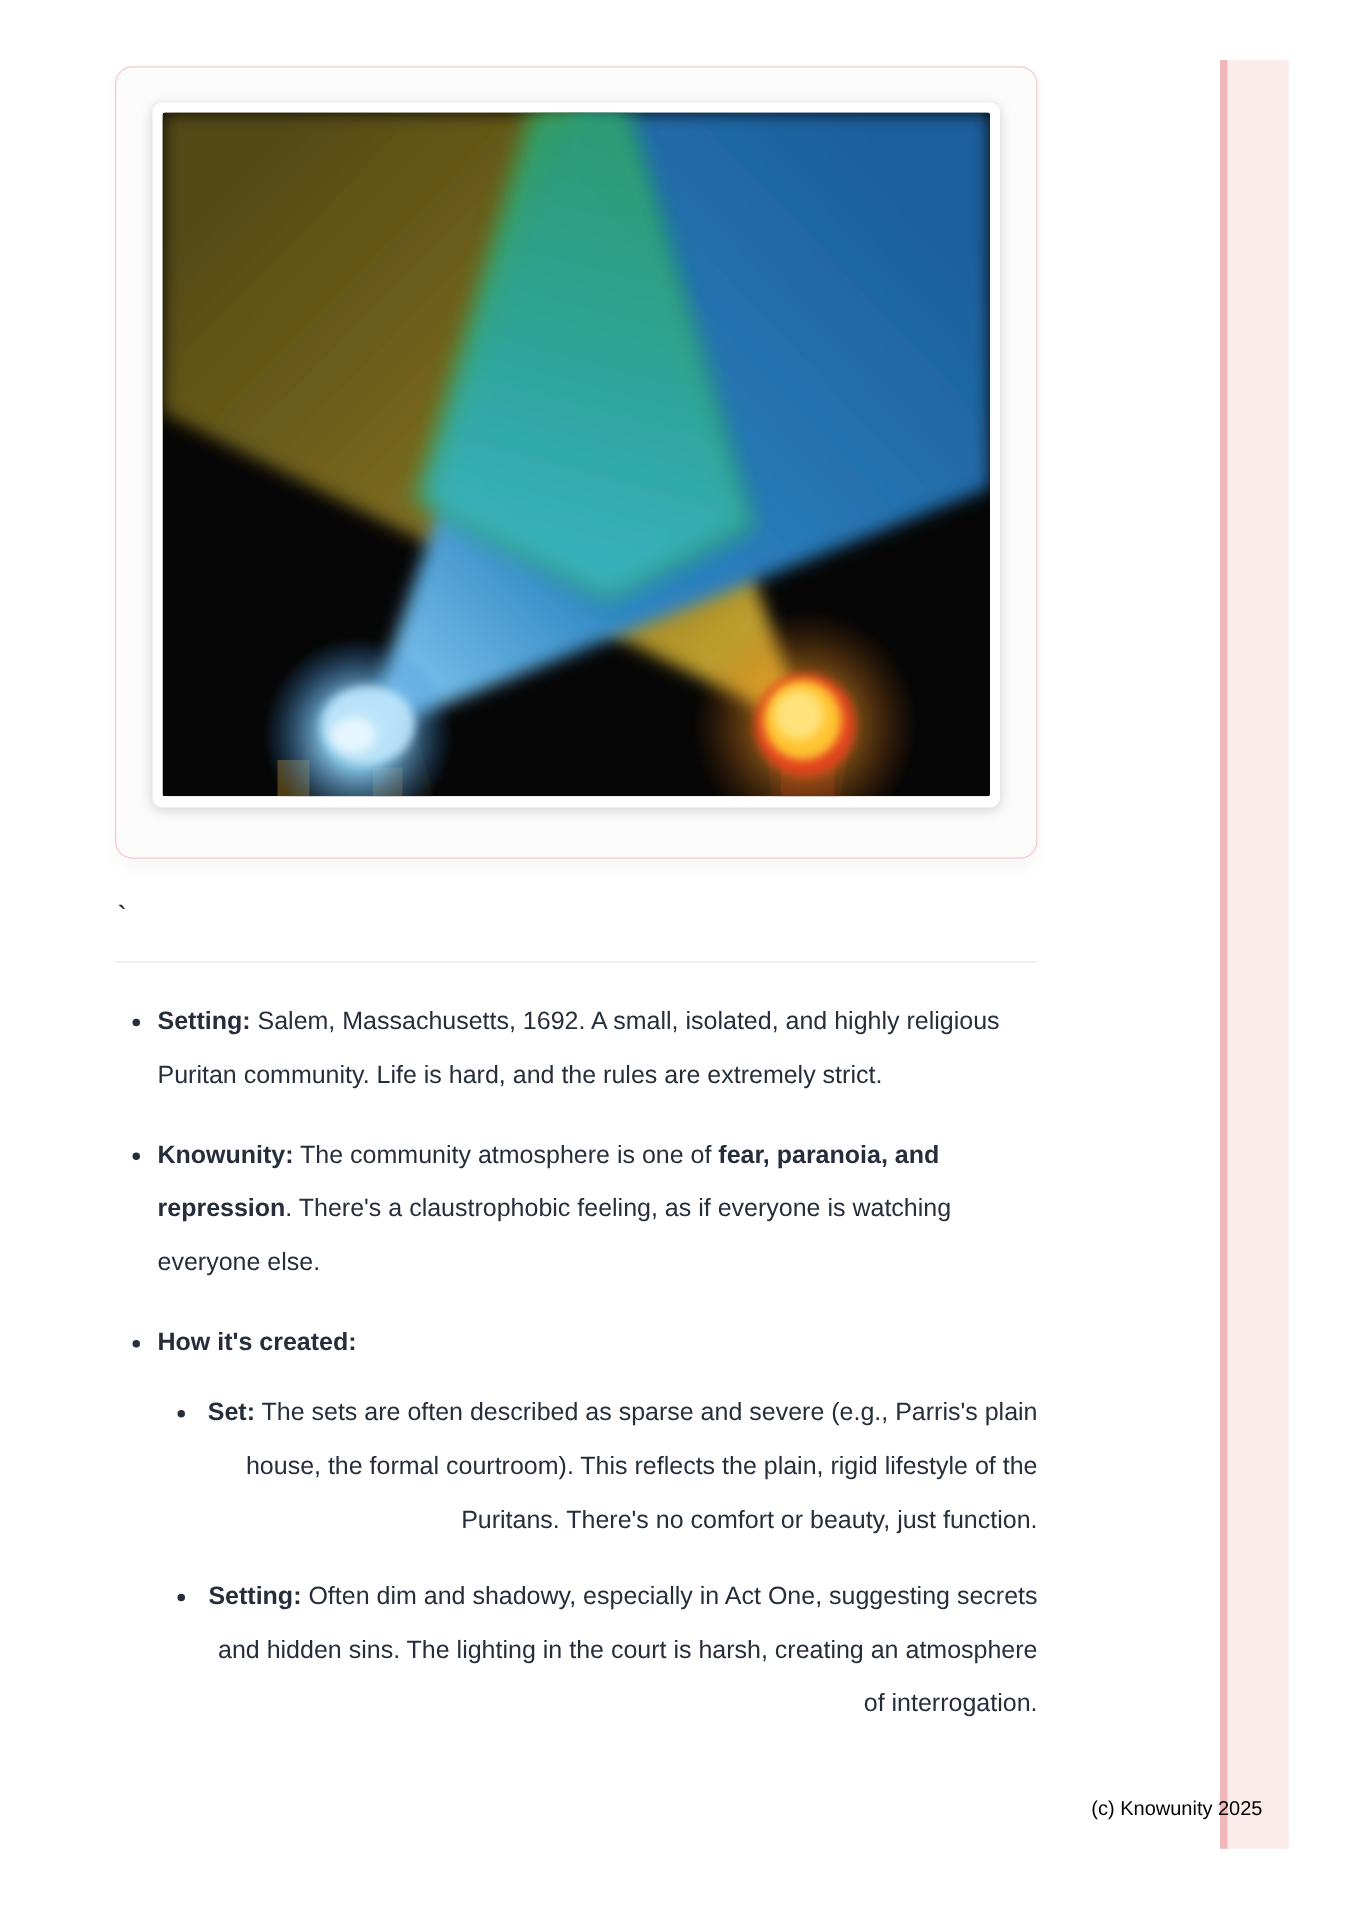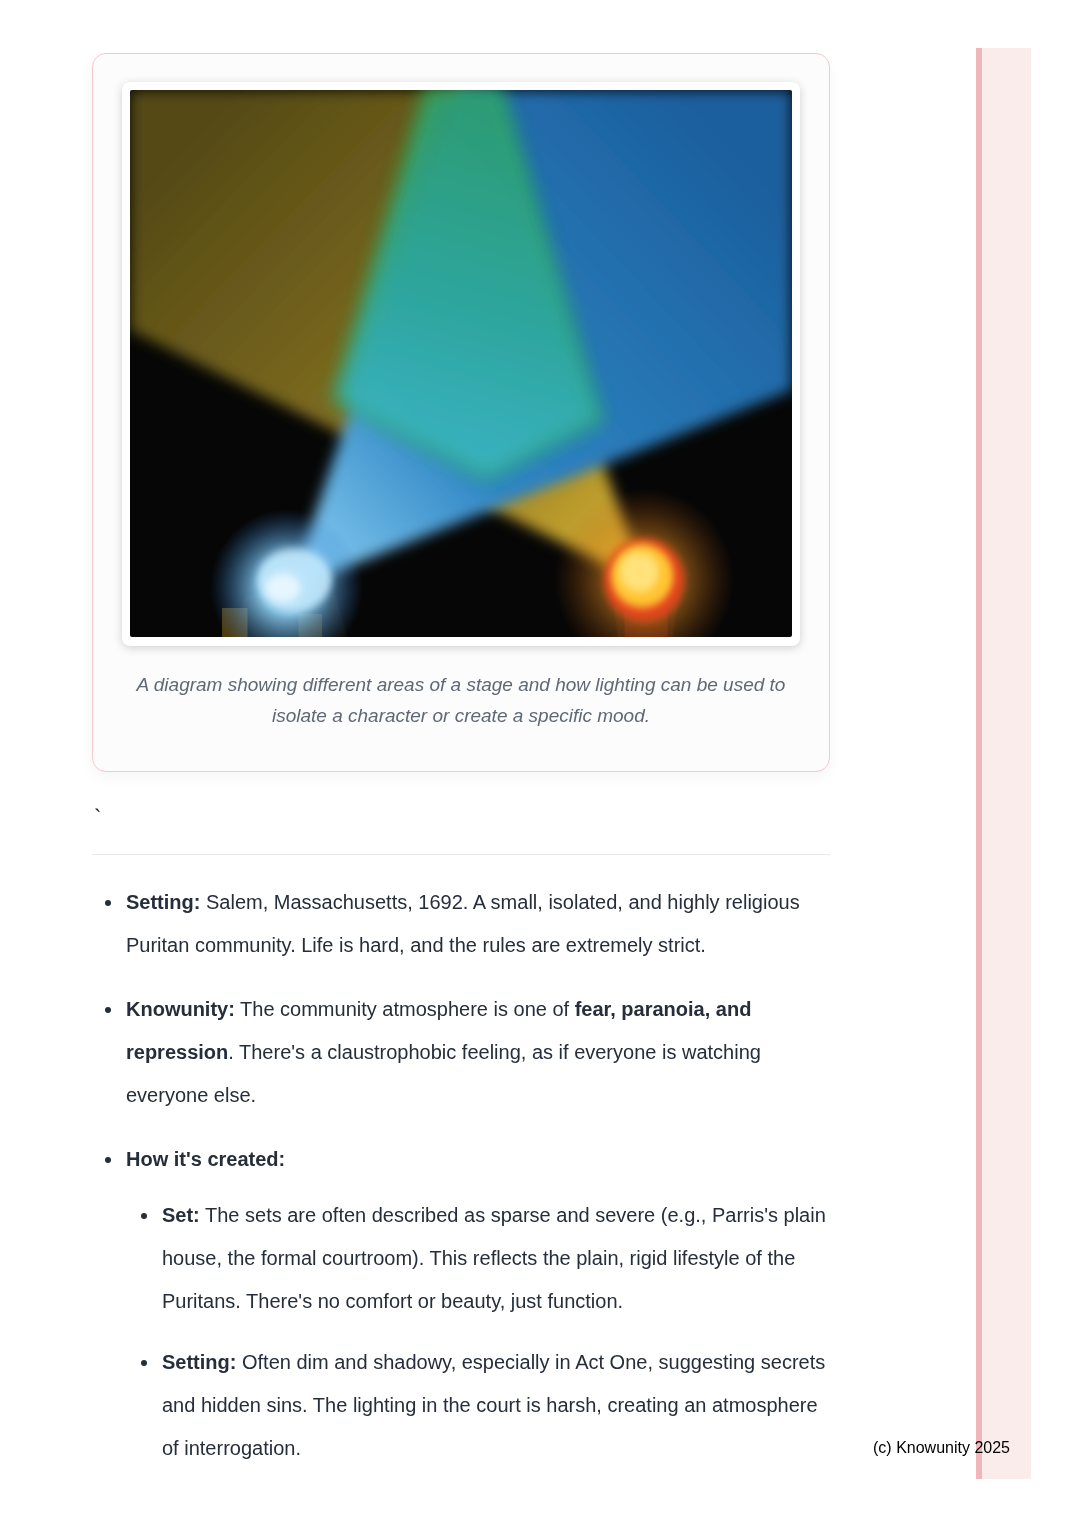--- a/index.html
+++ b/index.html
@@ -17,21 +17,21 @@
         padding:8px 8px 9px 8px;}
   .img-frame svg{display:block;width:662px;height:547px;border-radius:2px;}
   .caption{margin:23px auto 0 auto;max-width:652px;text-align:center;font-style:italic;
         font-size:19px;line-height:31px;color:#5f6975;}
   .backtick{margin:30px 0 0 2px;height:32px;font-size:22px;line-height:32px;color:#14181f;}
   .divider{border:none;border-top:1px solid #e7e8ea;margin:20px 0 0 0;}
   .h2{margin:36px 0 0 0;font-size:30px;line-height:38px;font-weight:700;color:#ee5f64;letter-spacing:0.2px;}
   .h3{margin:32px 0 0 0;font-size:24px;line-height:30px;font-weight:700;color:#ee5f64;}
   ul.list{margin:26px 0 0 0;padding:0 0 0 32px;font-size:20px;line-height:43px;list-style:disc outside;}
   ul.list li{margin:0 0 21px 0;padding-left:2px;}
-  ul.sublist{margin:13px 0 0 0;padding:0 0 0 34px;list-style:disc outside;}
+  ul.sublist{margin:13px 0 0 0;padding:0 0 0 34px;list-style:disc outside;text-align:right;}
   ul.sublist li{margin:0 0 18px 0;}
   ul.sublist li:last-child{margin-bottom:0;}
   .b{font-weight:700;}
   .watermark{position:absolute;top:1437px;right:70px;font-size:16px;line-height:22px;
         color:#000000;z-index:3;}
 </style>
 </head>
 <body>
 
 <div class="page">
@@ -104,21 +104,20 @@
           </g>
 
           <g>
             <circle cx="525" cy="490" r="92" fill="url(#gly)"></circle>
             <circle cx="525" cy="490" r="41" fill="#e2431d" filter="url(#b3)"></circle>
             <circle cx="523" cy="486" r="32" fill="#ffc433" filter="url(#b3)"></circle>
             <circle cx="520" cy="482" r="20" fill="#ffe27a" filter="url(#b3)"></circle>
           </g>
         </svg>
       </div>
-      <figcaption class="caption">A diagram showing different areas of a stage and how lighting can be used to isolate a character or create a specific mood.</figcaption>
     </figure>
 
     <div class="backtick">`</div>
 
     <hr class="divider">
 
 
 
     <ul class="list" id="example-list">
         <li><span class="b">Setting:</span><span> Salem, Massachusetts, 1692. A small, isolated, and highly religious Puritan community. Life is hard, and the rules are extremely strict.</span></li>

